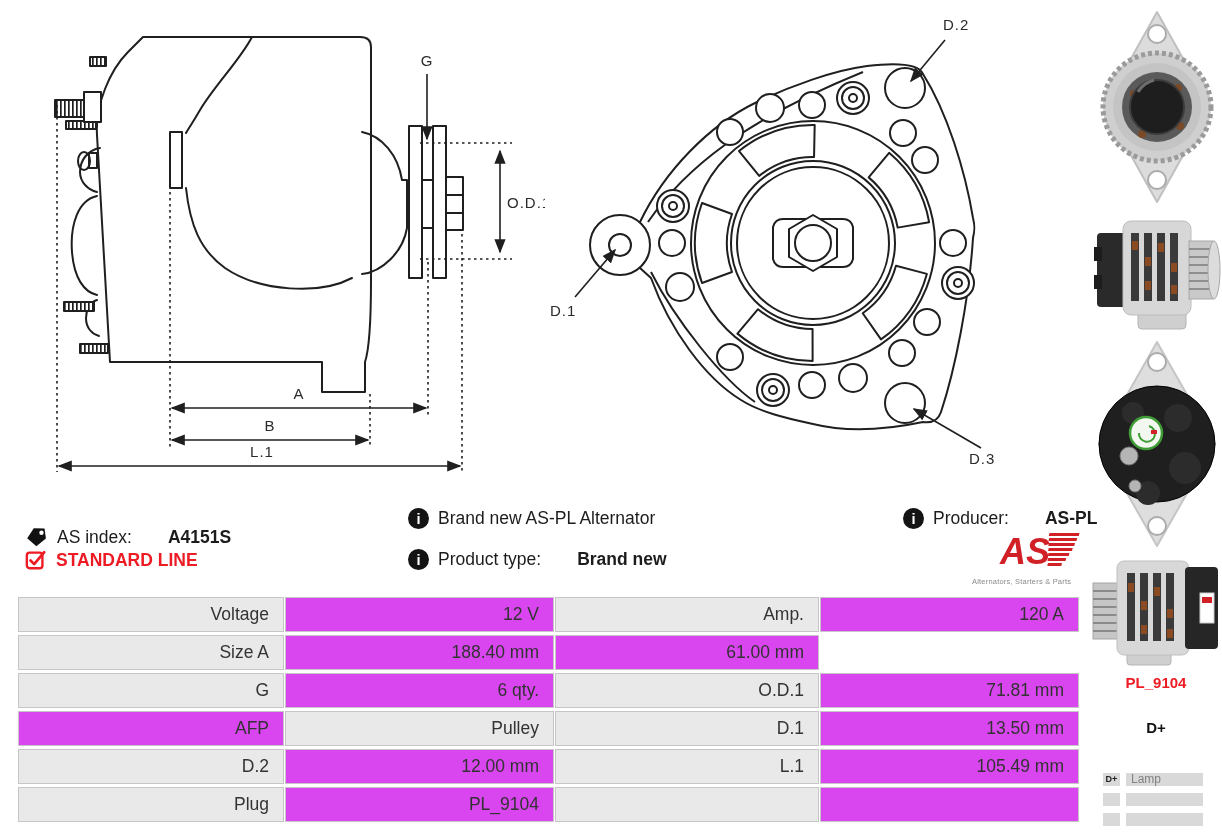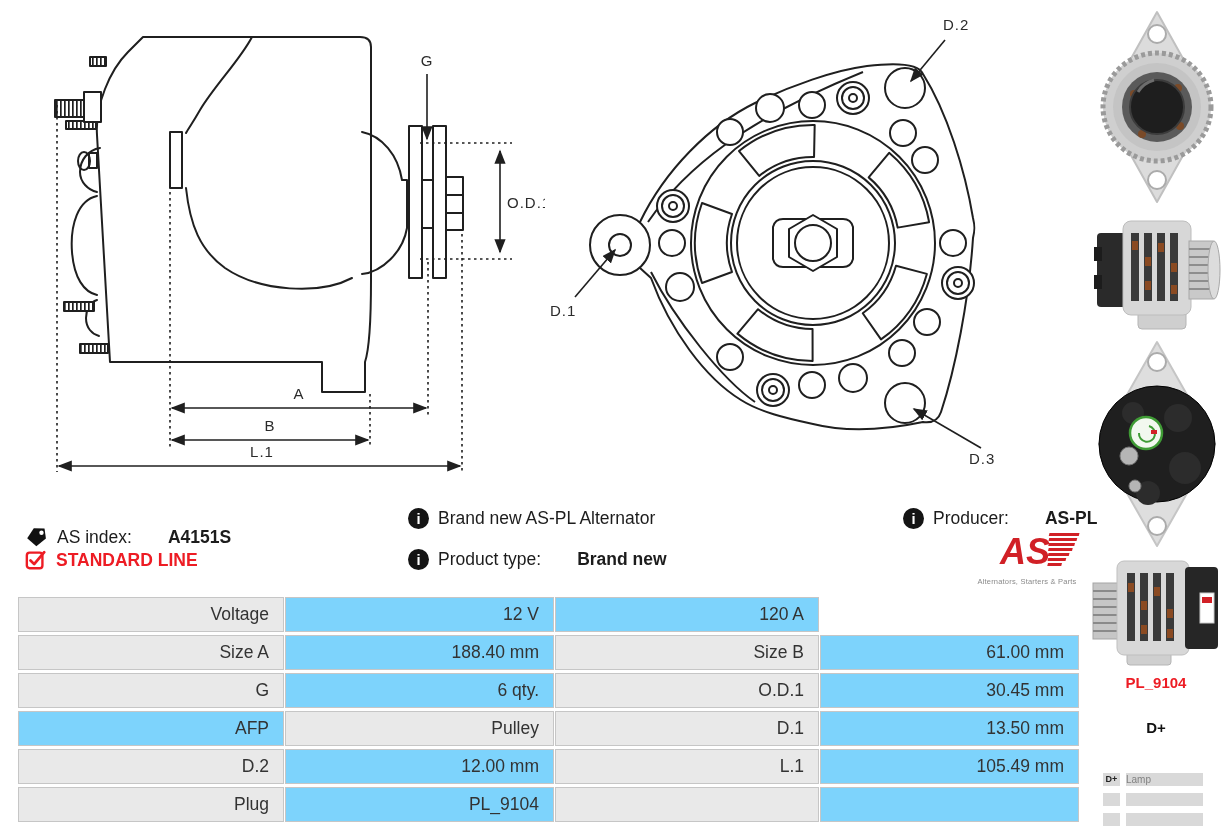--- a/index.html
+++ b/index.html
@@ -9,42 +9,42 @@
   svg text{font-family:"Liberation Sans",sans-serif;}
 
   
   .dimlabel{font-size:15px;fill:#2b2b2b;letter-spacing:1px;}
 
   
   .info-item{position:absolute;display:flex;align-items:center;gap:9px;
              font-size:17.5px;color:#1c1c1c;white-space:nowrap;}
   .info-item b{font-weight:bold;margin-left:27px;}
   .red{color:#ed1c24;font-weight:bold;}
-  .logo-tagline{font-size:7.5px;color:#8a8a8a;letter-spacing:.2px;text-align:center;}
+  .logo-tagline{font-size:7.5px;color:#8a8a8a;letter-spacing:.2px;text-align:left;}
 
   
   .spec{position:absolute;left:18px;top:597px;width:1062px;
         display:flex;flex-direction:column;gap:3px;}
   .trow{display:grid;grid-template-columns:266px 269px 264px 259px;column-gap:1px;}
   .cell{height:33px;line-height:33px;border:1px solid #c6c6c6;
         font-size:17.5px;text-align:right;padding-right:14px;color:#333;}
   .cell.lab{background:#e9e9e9;}
-  .cell.val{background:#7dd3fc;}
+  .cell.val{background:#d946ef;}
 
   
   .plug-code{position:absolute;left:1090px;top:674px;width:132px;text-align:center;
              color:#ed1c24;font-weight:bold;font-size:15px;}
   .terminal{position:absolute;left:1090px;top:719px;width:132px;text-align:center;
             color:#111;font-weight:bold;font-size:15px;}
   .pinout{position:absolute;left:1103px;top:773px;width:100px;
           display:flex;flex-direction:column;gap:7px;}
   .pinrow{display:grid;grid-template-columns:17px 77px;column-gap:6px;}
   .pincell{height:13px;background:#d9d9d9;font-size:9px;line-height:13px;}
   .pincell.pin{font-weight:bold;text-align:center;color:#222;}
-  .pincell.desc{color:#828282;font-size:10px;}
+  .pincell.desc{color:#828282;font-size:12px;padding-left:5px;}
 </style>
 </head>
 <body>
 
 <svg class="abs" style="left:0;top:0" width="545" height="492" viewBox="0 0 545 492">
   <defs>
     <pattern id="hz" width="4" height="8" patternUnits="userSpaceOnUse">
       <rect width="4" height="8" fill="#fff"></rect>
         <rect width="1.7" height="8" fill="#1f1f1f"></rect>
     </pattern>
@@ -253,33 +253,33 @@
       <rect x="84" y="32" width="14" height="3"></rect>
     </g>
   </svg>
   <div class="logo-tagline">Alternators, Starters &amp; Parts</div>
 </div>
 
 <div class="spec">
   <div class="trow">
     <div class="cell lab">Voltage</div>
     <div class="cell val">12 V</div>
+    <div class="cell lab">Amp.</div>
     <div class="cell val">120 A</div>
   </div>
   <div class="trow">
     <div class="cell lab">Size A</div>
     <div class="cell val">188.40 mm</div>
-    <div class="cell lab">Size B</div>
     <div class="cell val">61.00 mm</div>
   </div>
   <div class="trow">
     <div class="cell lab">G</div>
     <div class="cell val">6 qty.</div>
     <div class="cell lab">O.D.1</div>
-    <div class="cell val">30.45 mm</div>
+    <div class="cell val">71.81 mm</div>
   </div>
   <div class="trow">
     <div class="cell val">AFP</div>
     <div class="cell lab">Pulley</div>
     <div class="cell lab">D.1</div>
     <div class="cell val">13.50 mm</div>
   </div>
   <div class="trow">
     <div class="cell lab">D.2</div>
     <div class="cell val">12.00 mm</div>

